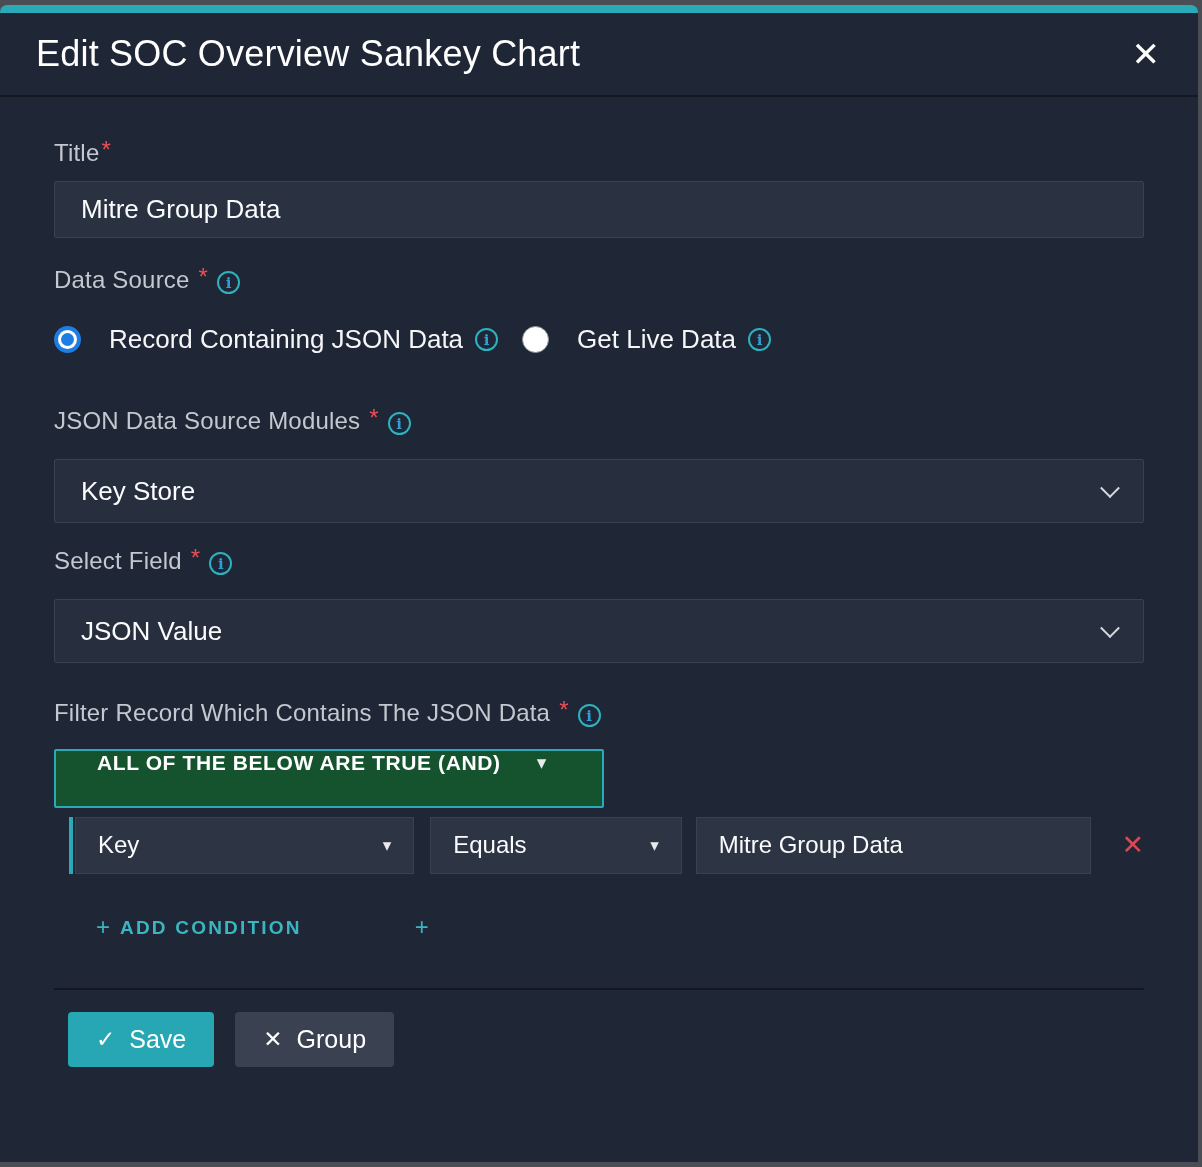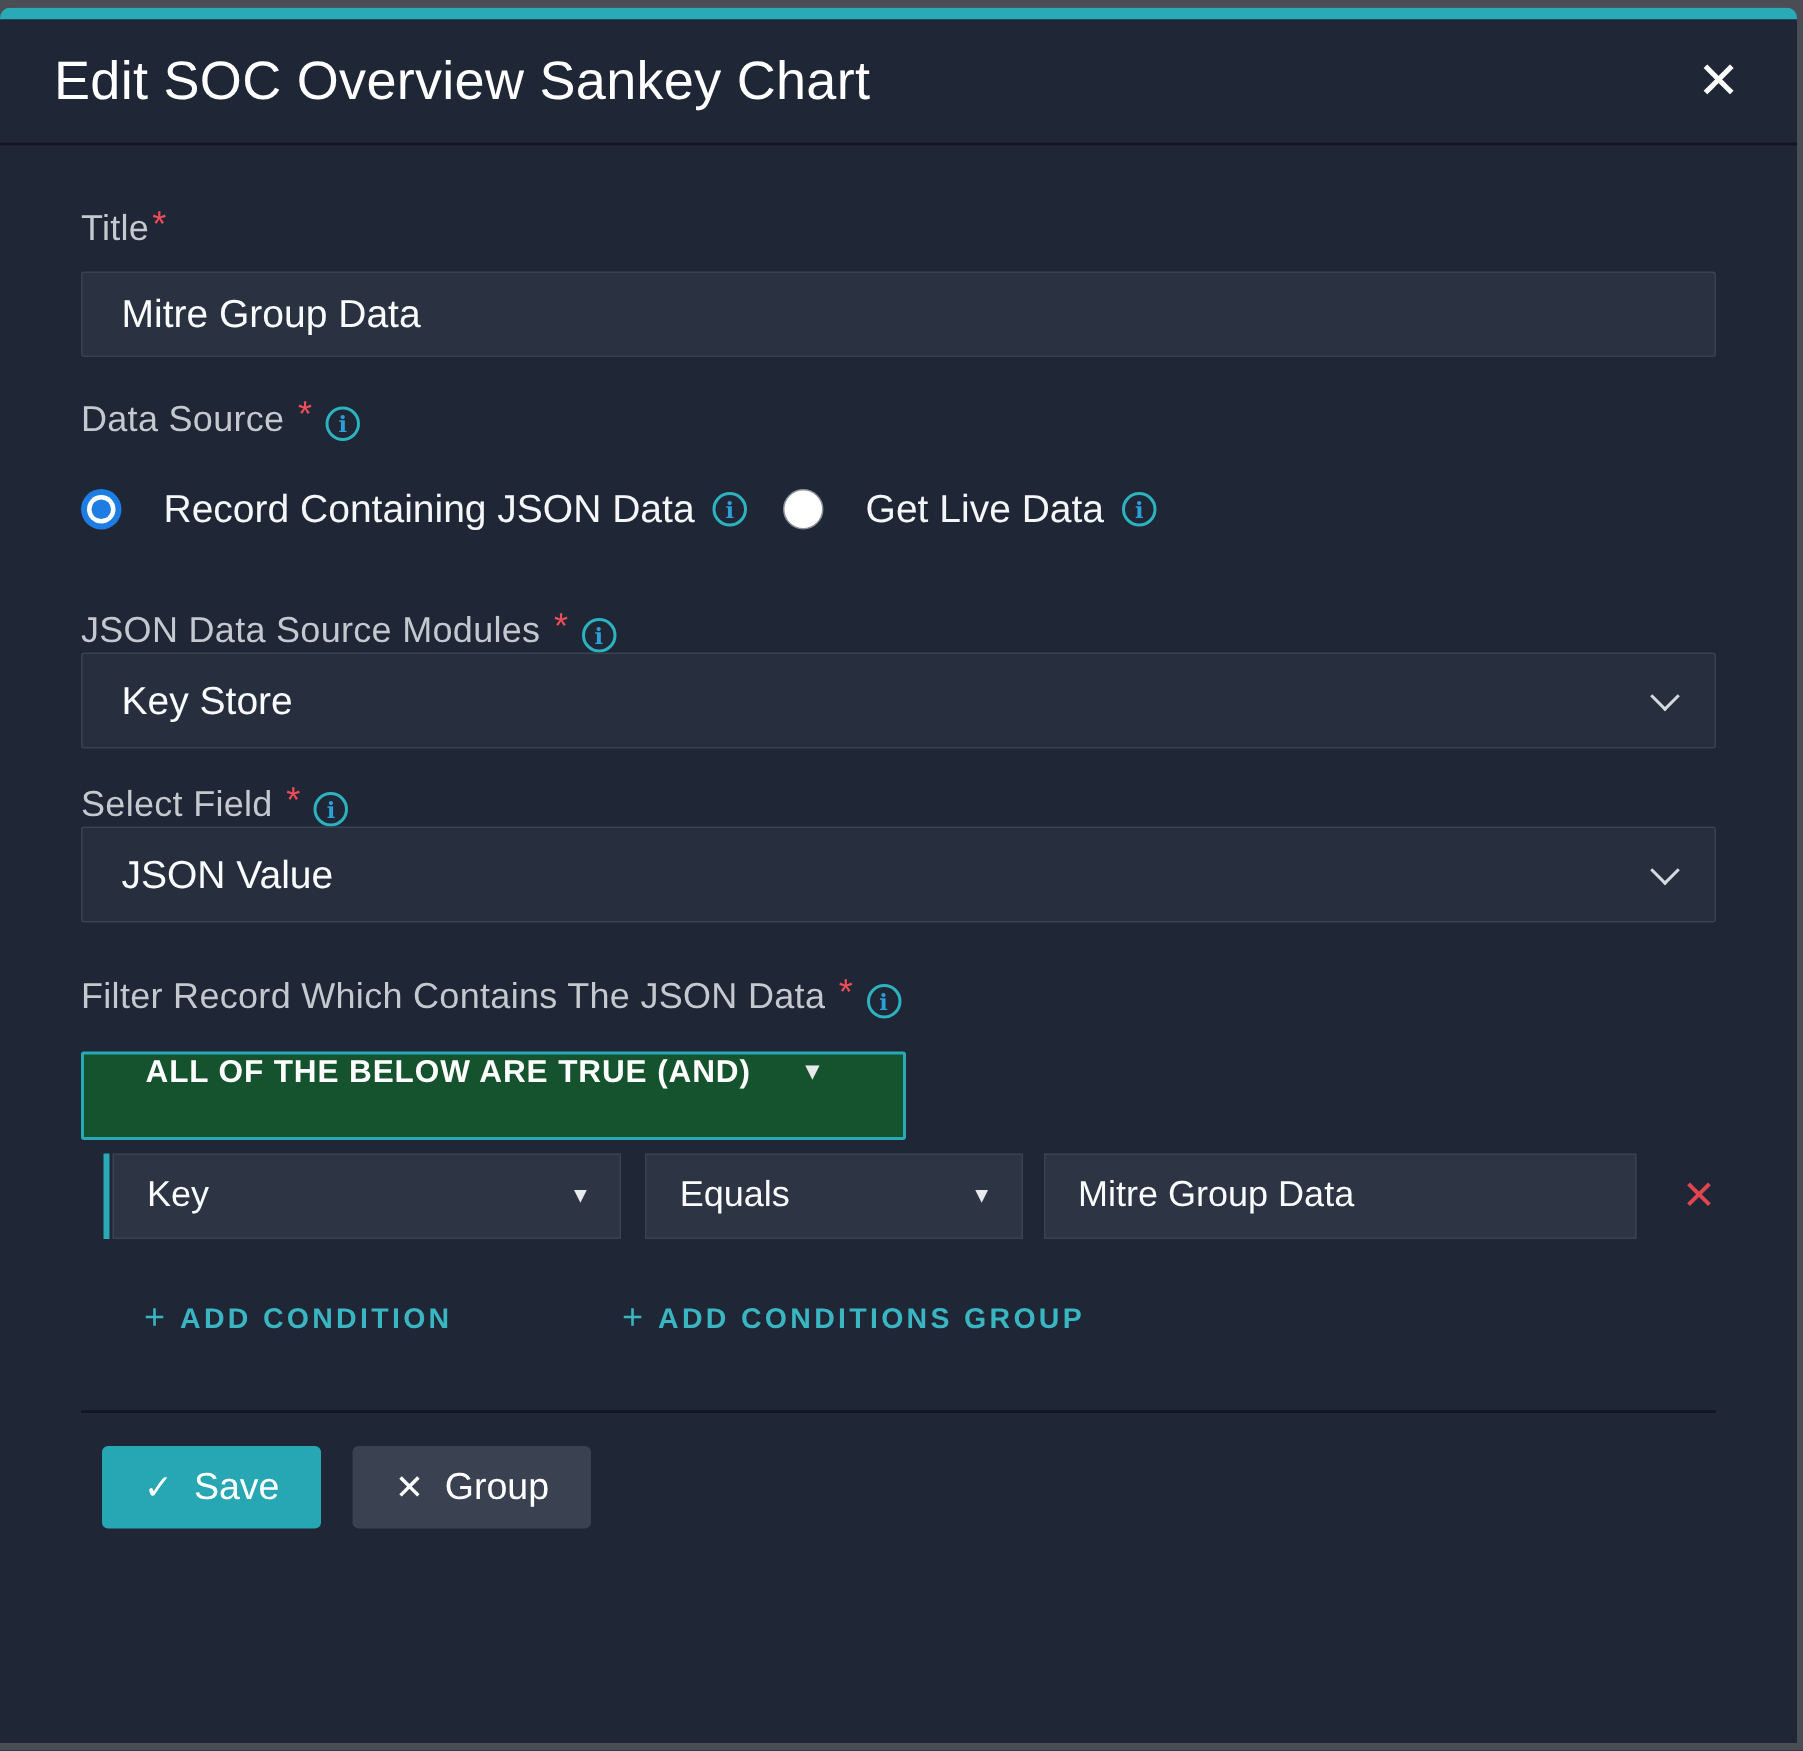--- a/index.html
+++ b/index.html
@@ -43,21 +43,21 @@
     font-family:"DejaVu Serif", serif;
     flex:none;
   }
   .text-input {
     width:100%; height:57px; margin-top:14px;
     background:#2a3140; border:1px solid #3a4150; border-radius:2px;
     color:#fafbfc; font-size:26px; padding:0 26px;
     font-family:inherit;
   }
   .select-box {
-    position:relative; width:100%; height:64px; margin-top:0;
+    position:relative; width:100%; height:64px; margin-top:24px;
     background:#272e3d; border:1px solid #3a4150; border-radius:2px;
     display:flex; align-items:center; padding:0 26px;
     font-size:26px; color:#fafbfc; cursor:pointer;
   }
   .chevron {
     position:absolute; right:26px; top:50%;
     width:14px; height:14px;
     border-right:2px solid #d6dade; border-bottom:2px solid #d6dade;
     transform:translateY(-70%) rotate(45deg);
   }
@@ -219,21 +219,20 @@
       <span class="cond-delete">✕</span>
     </div>
 
     <div class="links-row">
       <span class="add-link">
         <span class="plus">+</span>
         <span>ADD CONDITION</span>
       </span>
       <span class="add-link">
         <span class="plus">+</span>
-        <span>ADD CONDITIONS GROUP</span>
       </span>
     </div>
 
     <div class="divider"></div>
 
     <div class="footer-row">
       <button class="btn btn-save">
         <span class="btn-icon">✓</span>
         <span>Save</span>
       </button>

